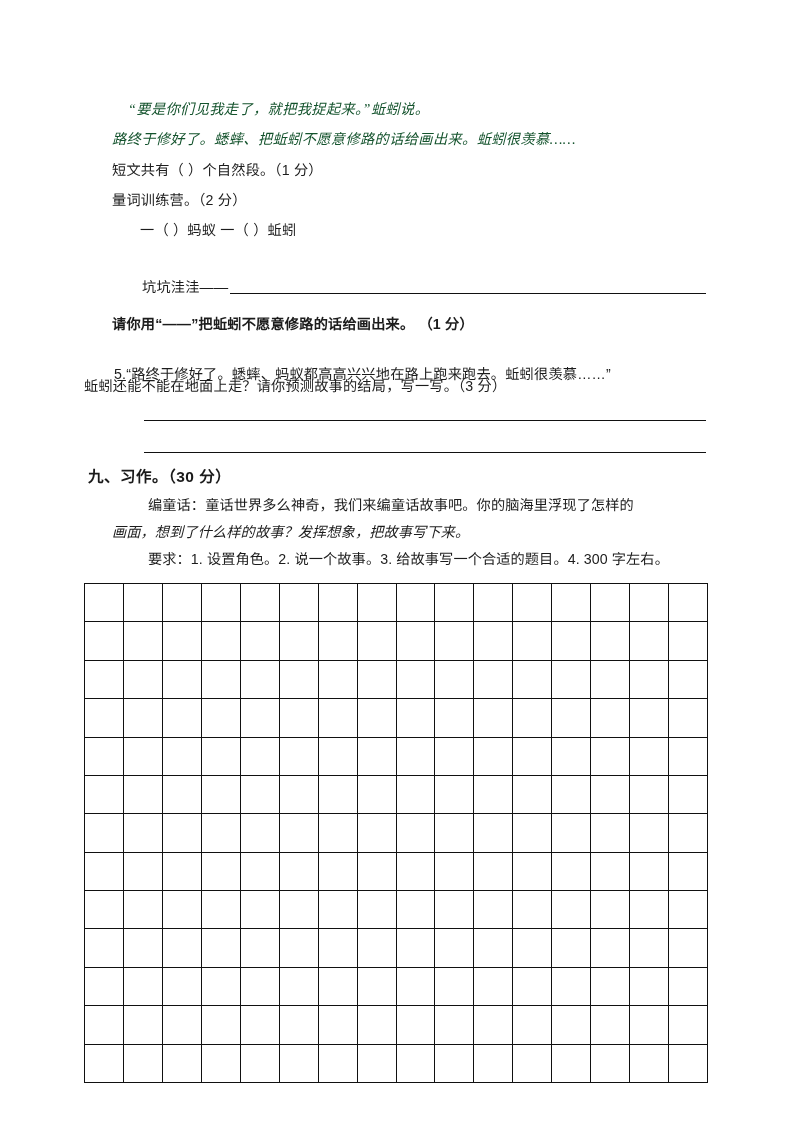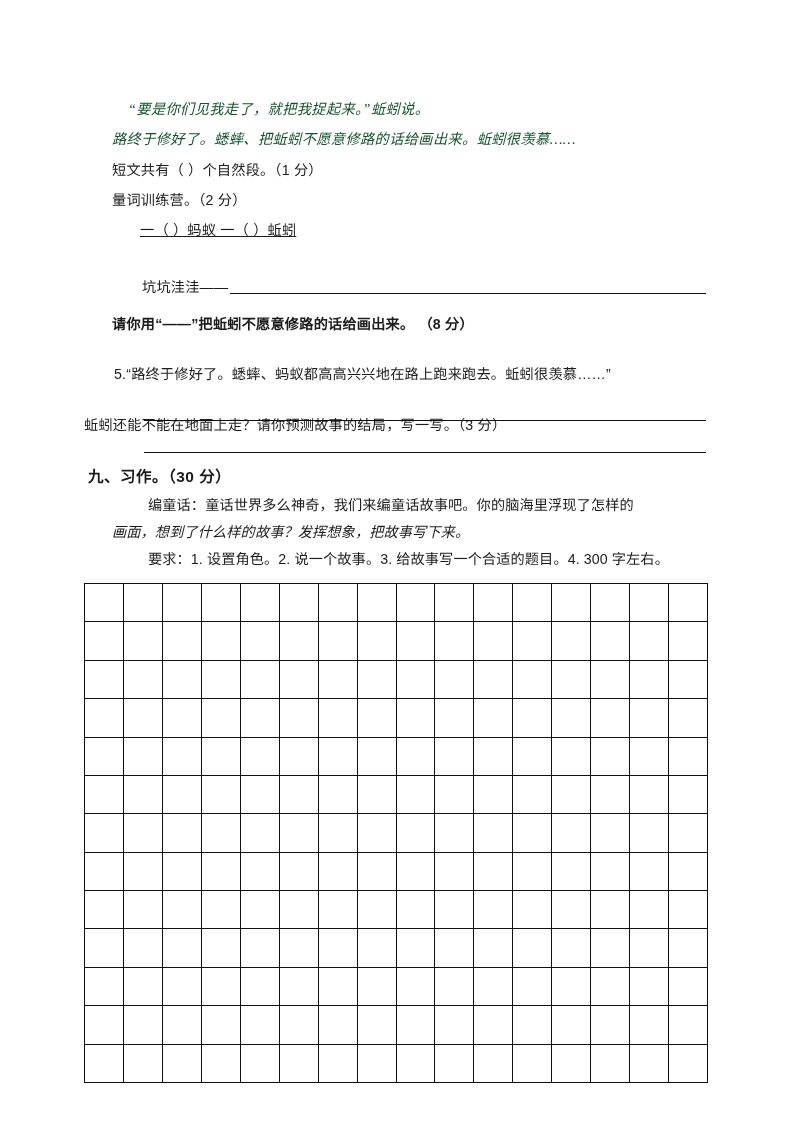--- a/index.html
+++ b/index.html
@@ -91,32 +91,32 @@
 <div id="page">
 
   <div class="line kai" style="left:128px; top:99px;">“要是你们见我走了，就把我捉起来。”蚯蚓说。</div>
 
   <div class="line kai" style="left:112px; top:129px;">路终于修好了。蟋蟀、把蚯蚓不愿意修路的话给画出来。蚯蚓很羡慕……</div>
 
   <div class="line qline" style="left:112px; top:160px;">短文共有（          ）个自然段。（1 分）</div>
 
   <div class="line qline" style="left:112px; top:190px;">量词训练营。（2 分）</div>
 
-  <div class="line qline" style="left:140px; top:220px;text-decoration:underline;">一（          ）蚂蚁          一（          ）蚯蚓</div>
+  <div class="line qline" style="left:140px; top:220px;">一（          ）蚂蚁          一（          ）蚯蚓</div>
 
 
   <div class="line qline" style="left:142px; top:277px;">坑坑洼洼——</div>
 
   <div class="rule" style="left:230px; top:293px; width:476px;"></div>
 
-  <div class="line qline bold" style="left:112px; top:314px;">请你用“——”把蚯蚓不愿意修路的话给画出来。 （8 分）</div>
+  <div class="line qline bold" style="left:112px; top:314px;">请你用“——”把蚯蚓不愿意修路的话给画出来。 （1 分）</div>
 
   <div class="line qline" style="left:114px; top:348px;margin-top:16px;">5.“路终于修好了。蟋蟀、蚂蚁都高高兴兴地在路上跑来跑去。蚯蚓很羡慕……”</div>
 
-  <div class="line qline" style="left:84px; top:376px;margin-top:39px;">蚯蚓还能不能在地面上走？请你预测故事的结局，写一写。（3 分）</div>
+  <div class="line qline" style="left:84px; top:376px;">蚯蚓还能不能在地面上走？请你预测故事的结局，写一写。（3 分）</div>
 
   <div class="rule" style="left:144px; top:420px; width:562px;"></div>
 
   <div class="rule" style="left:144px; top:452px; width:562px;"></div>
 
   <div class="line sec-head" style="left:88px; top:465px;">九、习作。（30 分）</div>
 
   <div class="body-par" style="left:148px; top:492px; white-space:nowrap;">编童话：童话世界多么神奇，我们来编童话故事吧。你的脑海里浮现了怎样的</div>
 
   <div class="body-par" style="left:112px; top:519px; white-space:nowrap;font-style:italic;">画面，想到了什么样的故事？发挥想象，把故事写下来。</div>

